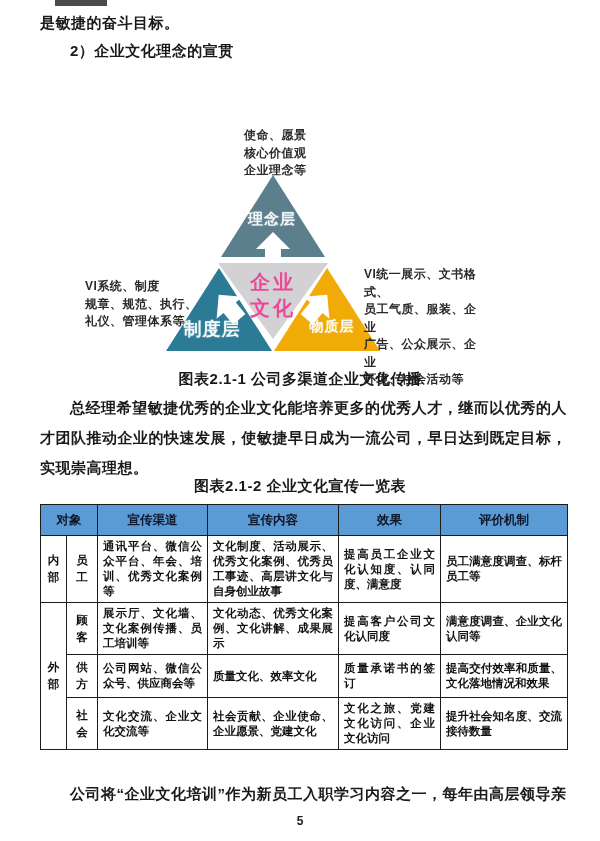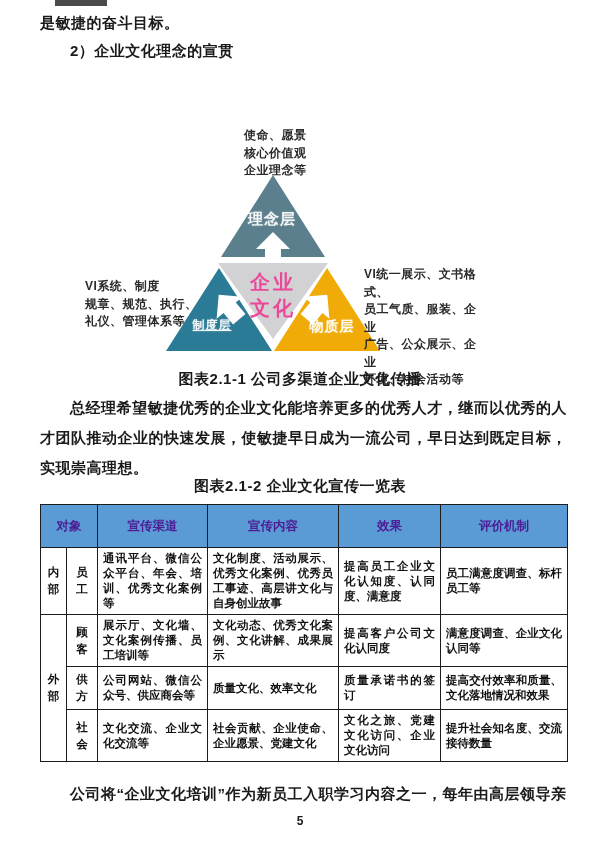--- a/index.html
+++ b/index.html
@@ -20,31 +20,31 @@
   .diagram { position:absolute; left:0; top:122px; width:484px; height:250px; }
   .diagram svg { position:absolute; left:0; top:0; }
   .ann { position:absolute; font-size:12px; font-weight:600; color:#2a2a2a;
          line-height:17.5px; white-space:pre-line; letter-spacing:0.5px; }
   .ann-top   { left:244px; top:5px; }
   .ann-left  { left:85px;  top:156px; }
   .ann-right { left:364px; top:144px; }
   .tri-label { position:absolute; transform:translateX(-50%); color:rgba(255,255,255,0.92);
                font-weight:700; font-size:15px; letter-spacing:1px; text-shadow:0 0 2px rgba(255,255,255,0.35); }
   .lbl-concept  { left:272px; top:88px; }
-  .lbl-system   { left:212px; top:195px; font-size:12px;text-decoration:underline; }
+  .lbl-system   { left:212px; top:195px; font-size:18px; }
   .lbl-material { left:332px; top:196px; font-size:14px; }
   .center-label { position:absolute; left:273px; top:147px; transform:translateX(-50%);
                   font-size:20px; line-height:26px; font-weight:700; color:#ec4899;
                   text-align:center; white-space:pre-line; letter-spacing:3px; }
 
   
   .tbl { position:absolute; left:40px; top:504px; width:527px; border-collapse:collapse;
          table-layout:fixed; font-size:11.5px; font-weight:700; color:#111; }
   .tbl th, .tbl td { border:1.5px solid #1c1c1c; vertical-align:middle; }
-  .tbl thead th { height:26px; font-size:12.5px; color:#4c1d95; text-align:center; padding:8px 2px; }
+  .tbl thead th { height:26px; font-size:12.5px; color:#0f172a; text-align:center; padding:2px 2px; }
   .vcell { text-align:center; word-break:break-all; line-height:17px; padding:4px 5px; }
   .jcell { text-align:justify; line-height:15px; padding:3px 5px; }
 
   .bottom-para { top:779px; white-space:nowrap; overflow:hidden; }
   .page-number { position:absolute; left:0; top:814px; width:600px; text-align:center;
                  font-size:12px; font-weight:700; }
 </style>
 </head>
 <body>
 

